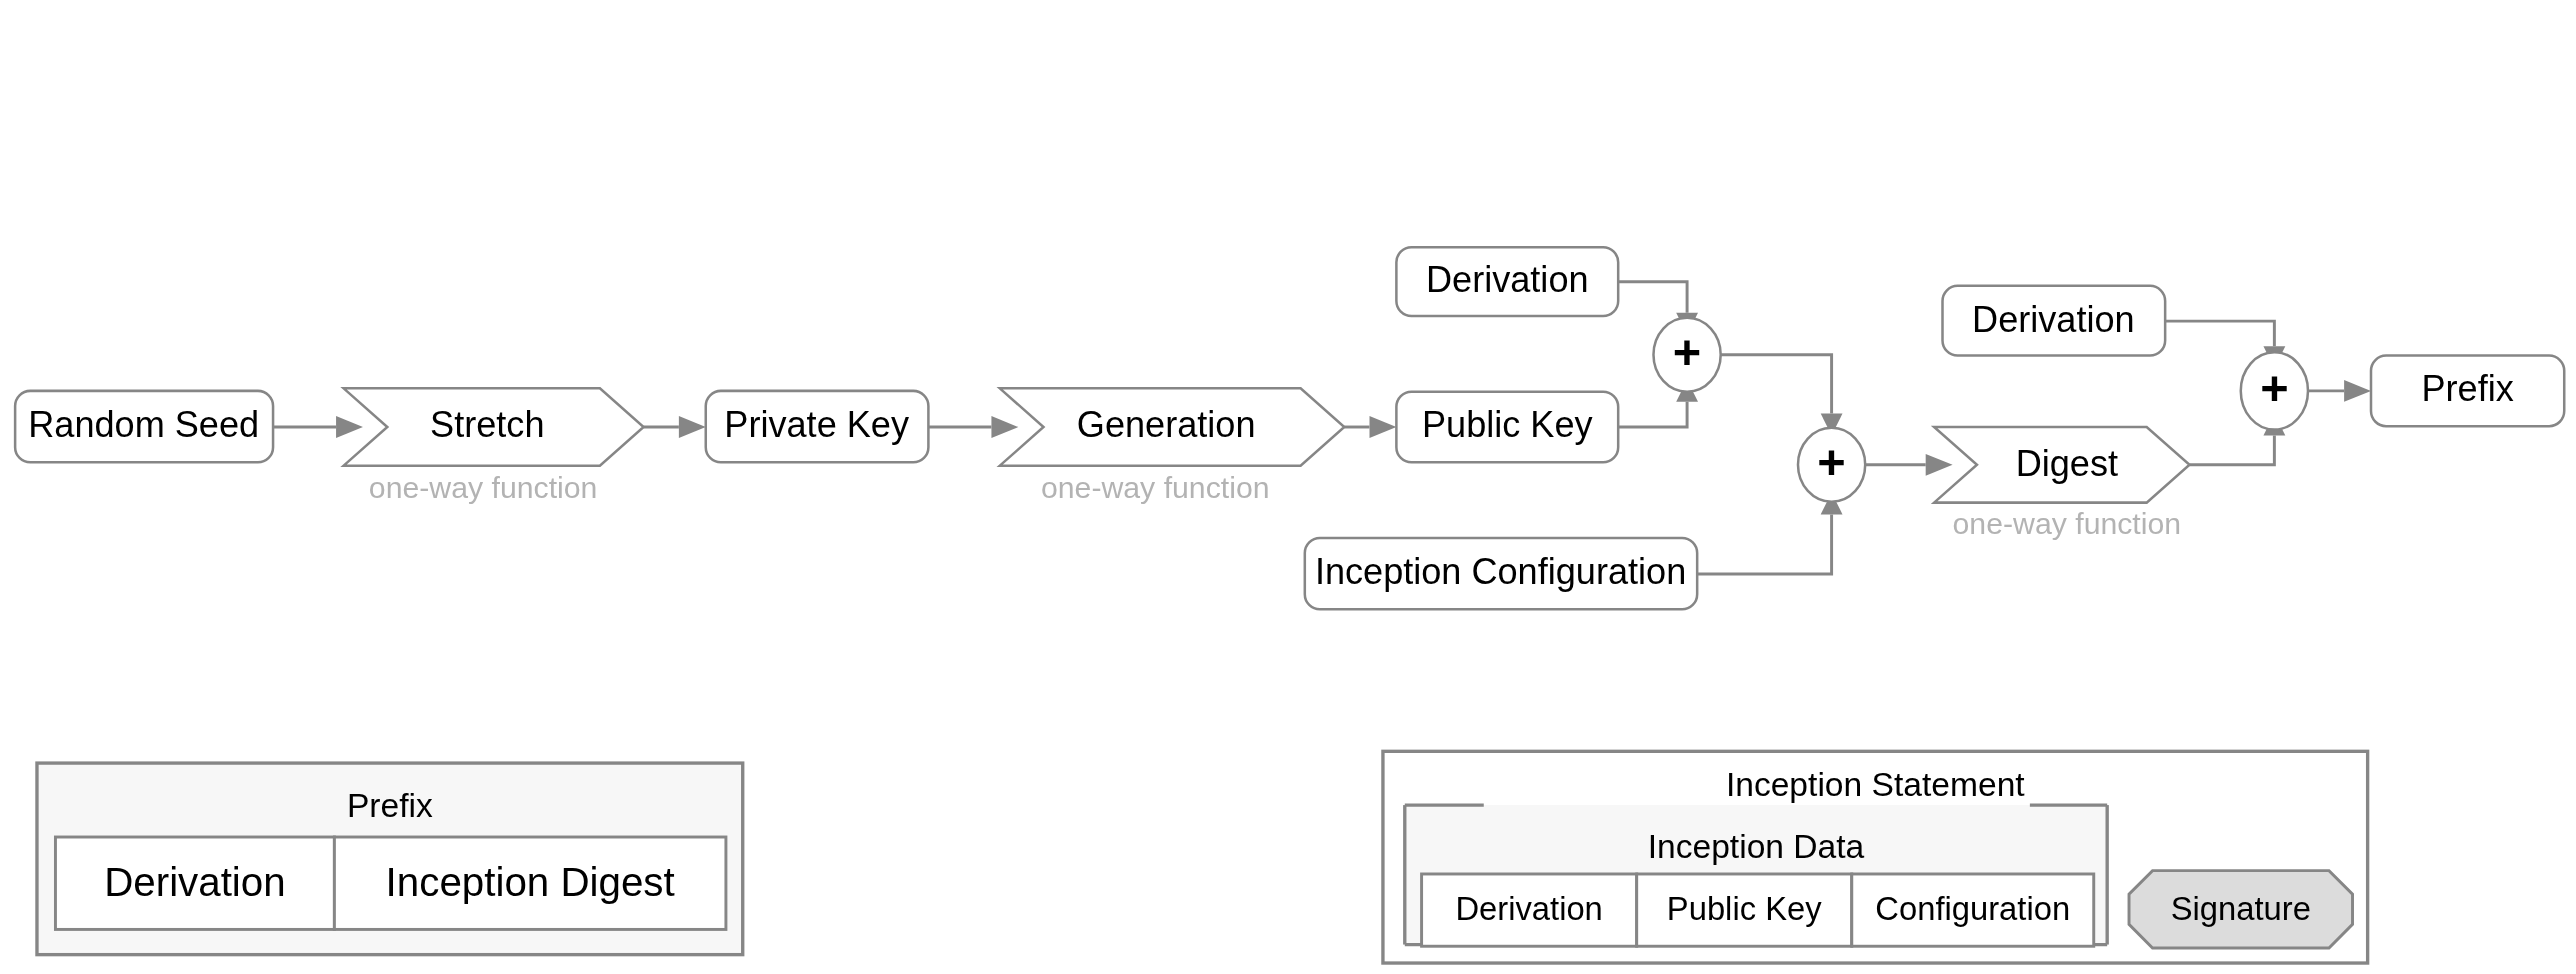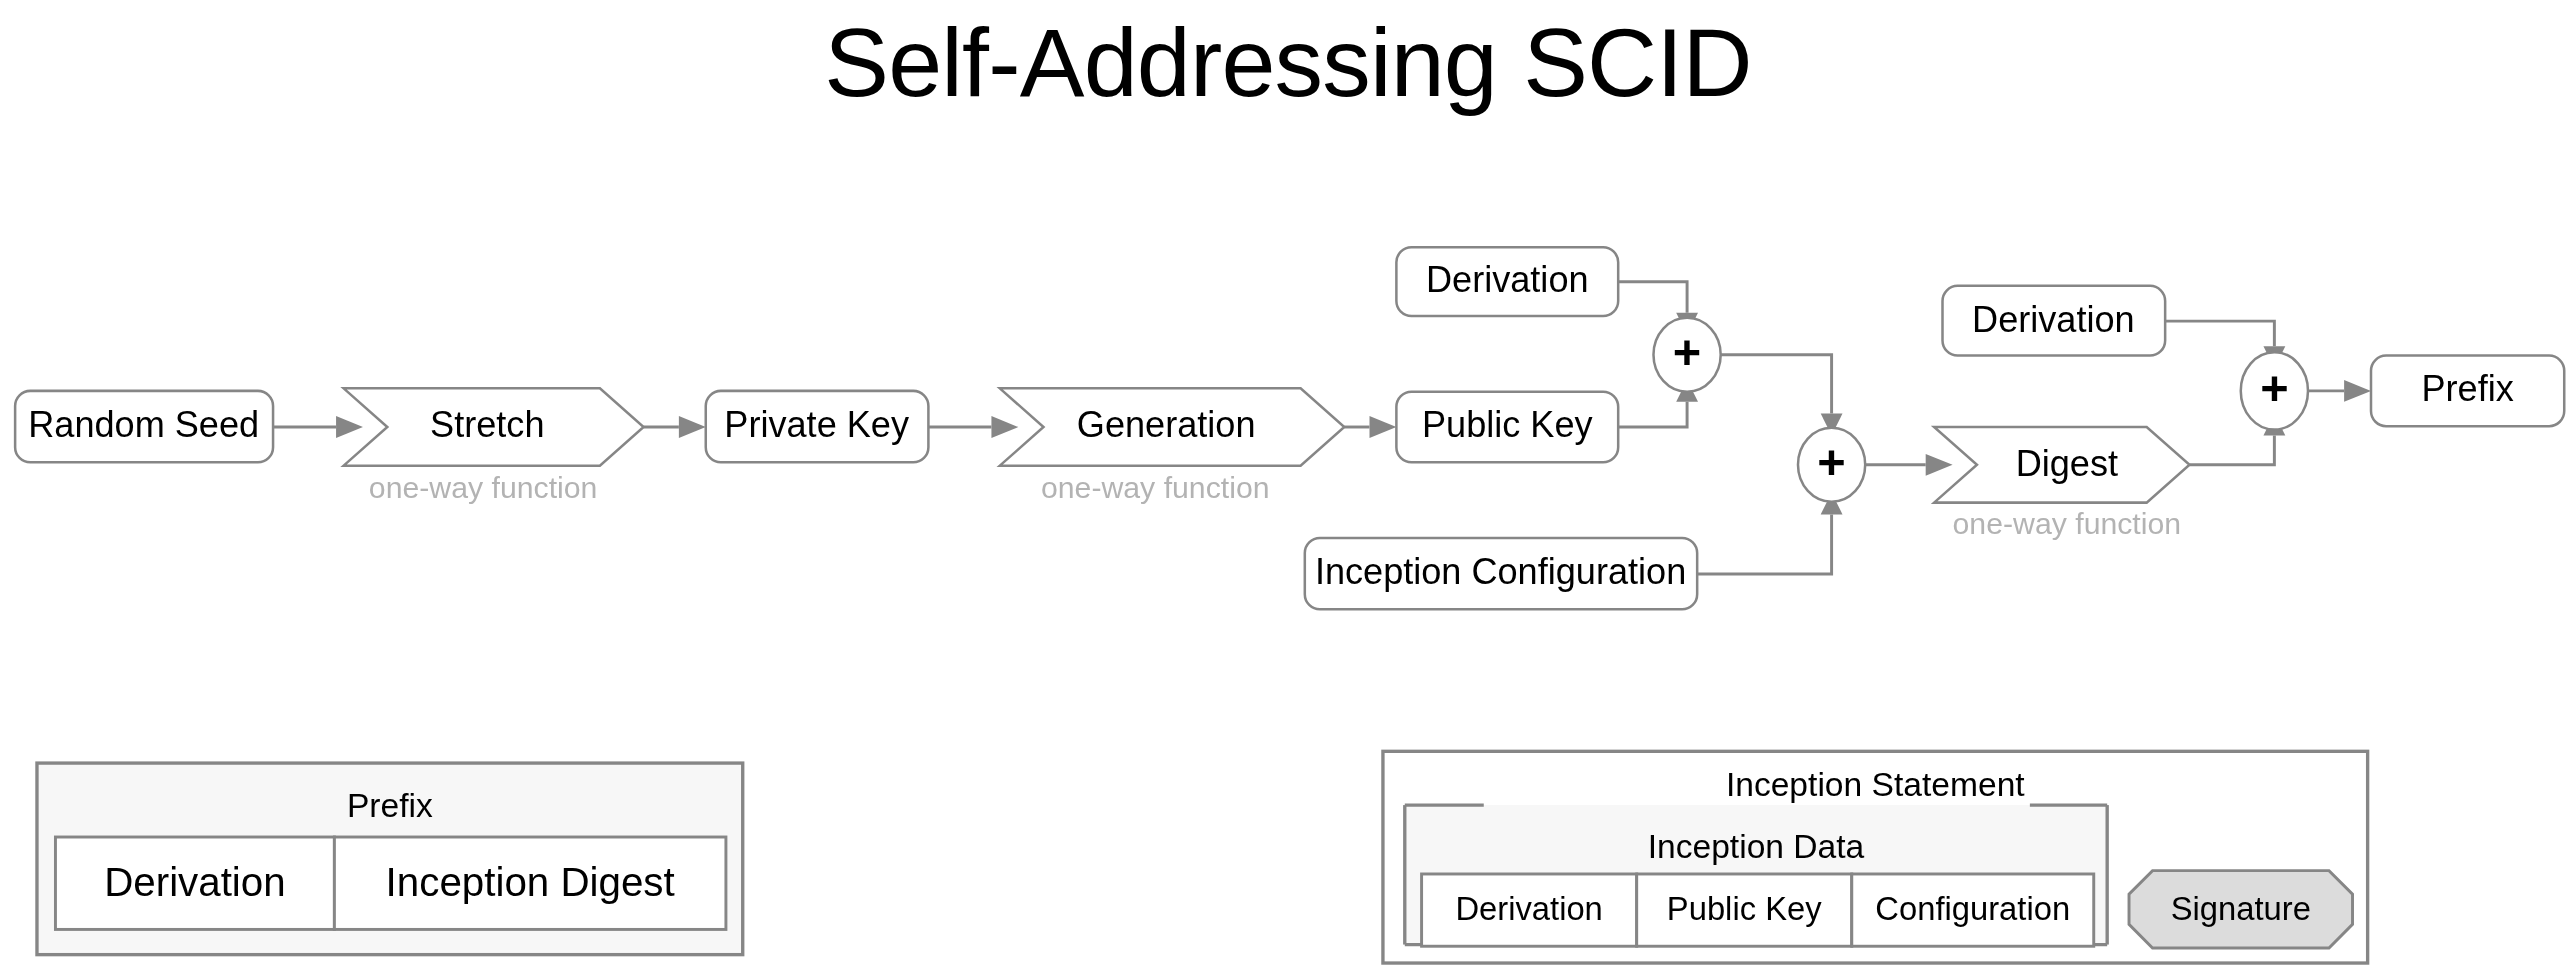--- a/index.html
+++ b/index.html
@@ -124,21 +124,20 @@
     fill: none;
     stroke: #868686;
     stroke-width: 4;
   }
 </style>
 </head>
 <body>
 
 <div id="canvas">
 
-  <div class="page-title">Self-Addressing SCID</div>
 
   <svg class="diagram" viewBox="0 0 3066 1160">
 
     <g>
       <rect class="node-rect" x="18" y="465" width="307" height="85" rx="18" ry="18"></rect>
       <text class="node-label" x="171" y="509">Random Seed</text>
     </g>
 
     <g>
       <path class="conn" d="M325,508 L400,508"></path>

